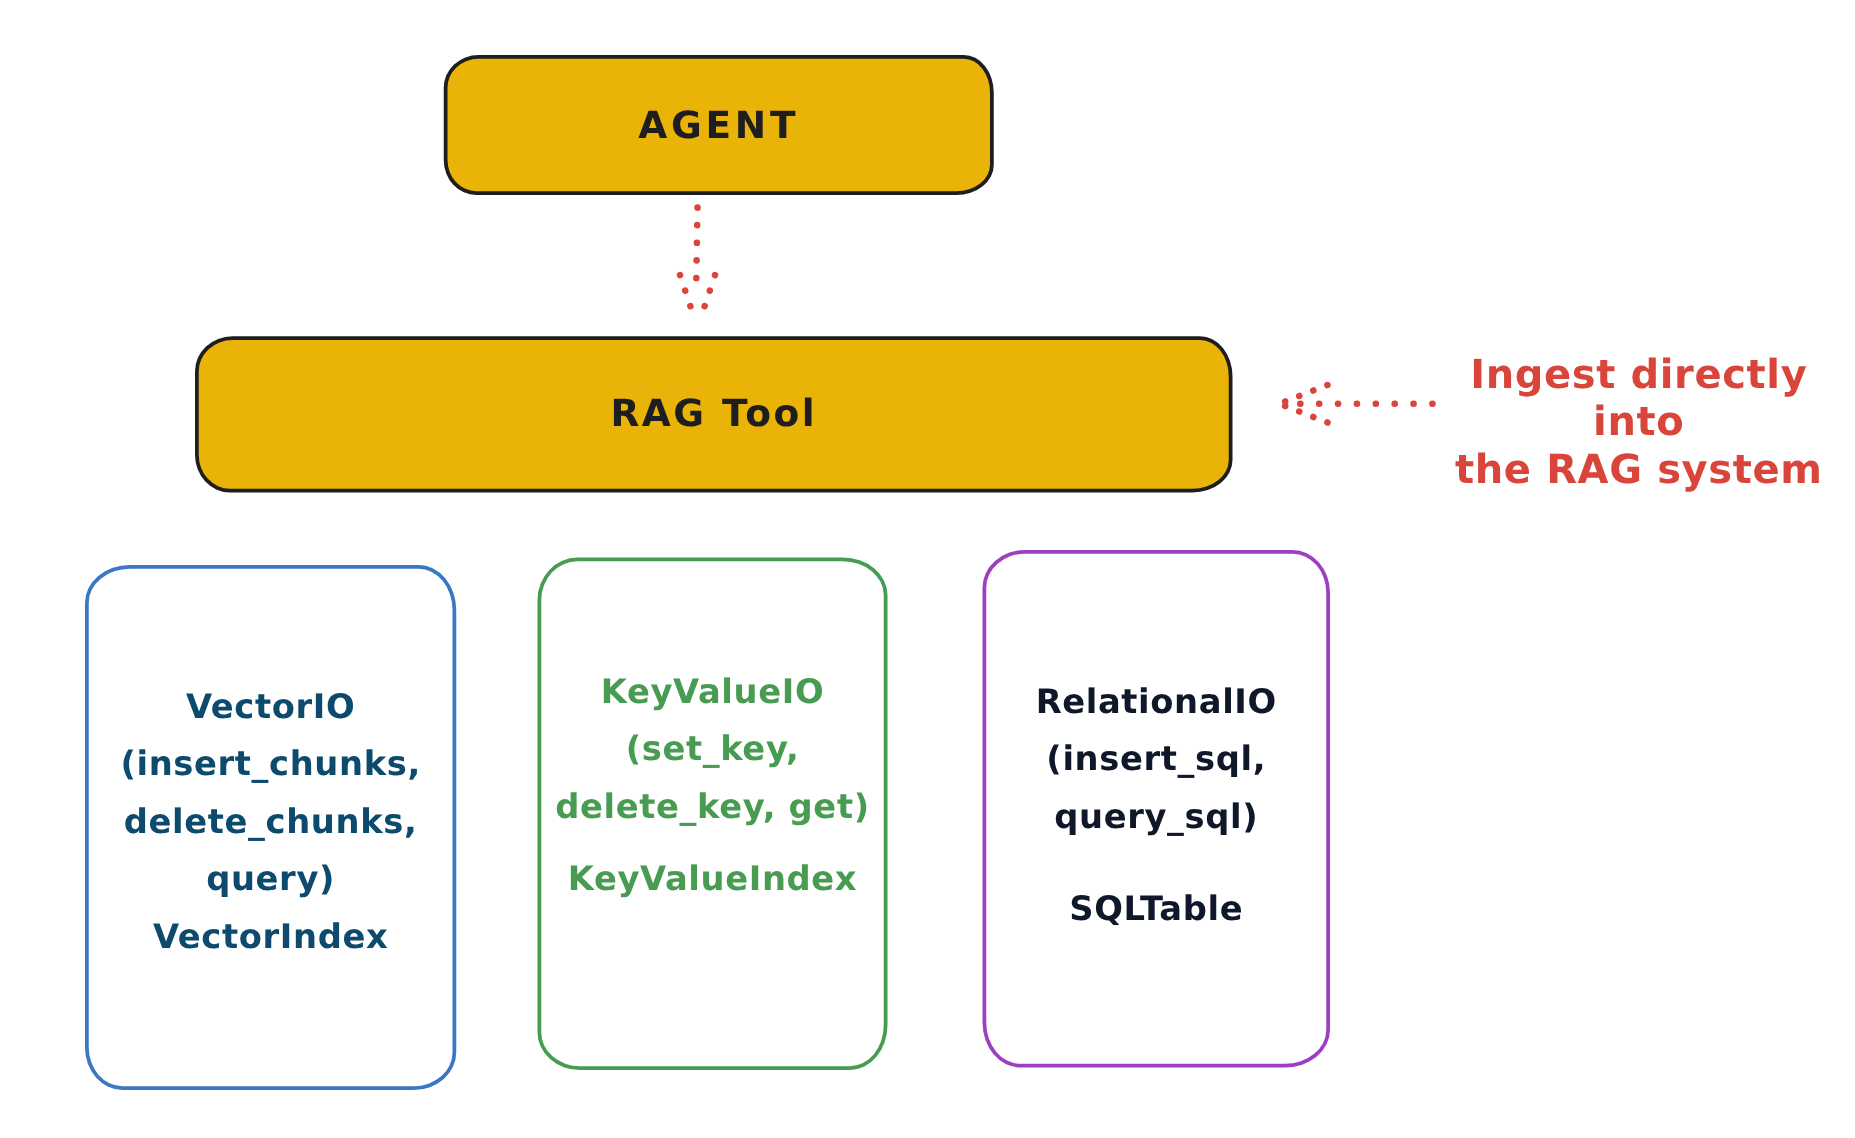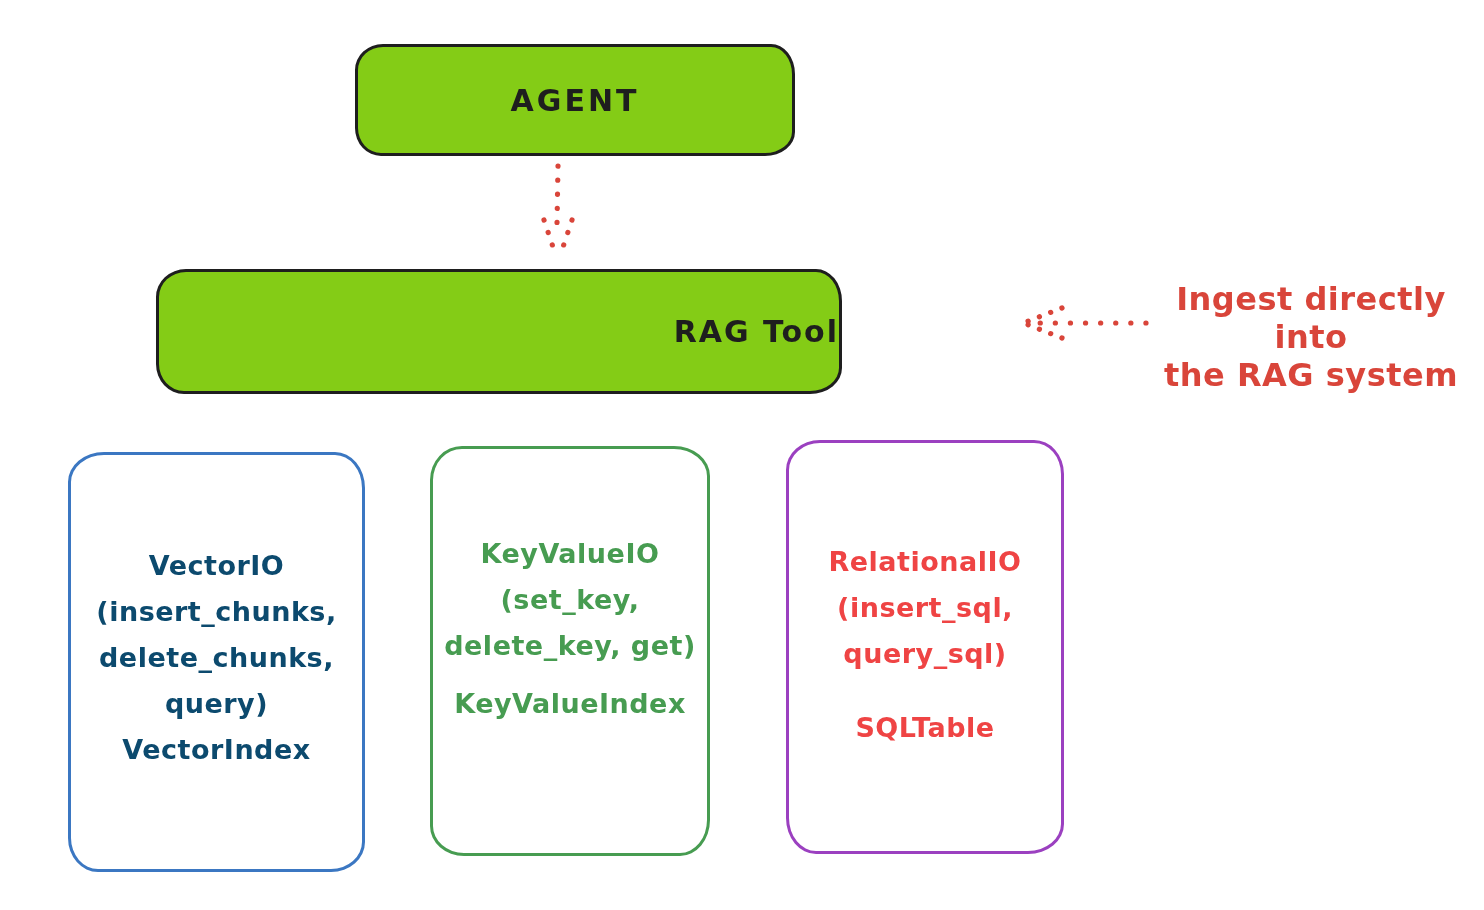--- a/index.html
+++ b/index.html
@@ -11,37 +11,36 @@
   .canvas {
     position: relative;
     width: 1484px;
     height: 910px;
     background: #ffffff;
     overflow: hidden;
   }
   
   .sketch-box {
     position: absolute;
-    background: #84cc16;
+    background: #eab308;
     border: 3.6px solid #1e1e1e;
     box-sizing: border-box;
     display: flex;
     align-items: center;
     justify-content: center;
   }
   .box-agent {
     left: 355px; top: 44px;
     width: 440px; height: 112px;
     border-radius: 28px 24px 30px 26px / 26px 30px 24px 28px;
   }
   .box-rag {
     left: 156px; top: 269px;
-    width: 686px; height: 125px;
+    width: 830px; height: 125px;
     border-radius: 30px 26px 32px 28px / 28px 32px 26px 30px;
-    justify-content: flex-end;
   }
   .node-label {
     color: #1e1e1e;
     font-size: 30px;
     font-weight: 700;
     letter-spacing: 3px;
   }
   .node-label.rag { letter-spacing: 2px; }
 
   
@@ -74,21 +73,21 @@
     position: absolute;
     left: 0; right: 0;
     text-align: center;
     font-size: 27px;
     font-weight: 700;
     line-height: 46px;
     letter-spacing: 0.5px;
   }
   .col-vector    .col-text { top: 88px;  color: #0c4a6e; }
   .col-keyvalue  .col-text { top: 82px;  color: #479c51; }
-  .col-relational .col-text { top: 96px; color: #ef4444; }
+  .col-relational .col-text { top: 96px; color: #0f172a; }
   .index-line { display: block; }
   .col-vector     .index-line { }
   .col-keyvalue   .index-line { margin-top: 12px; }
   .col-relational .index-line { margin-top: 28px; }
 
   
   .annotation {
     position: absolute;
     left: 1145px; top: 280px;
     width: 332px;

